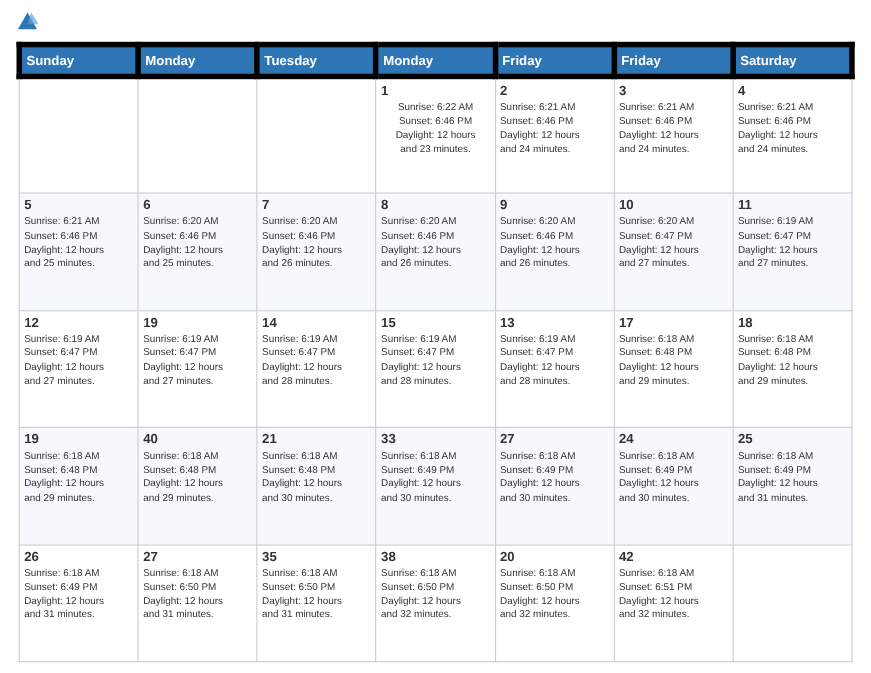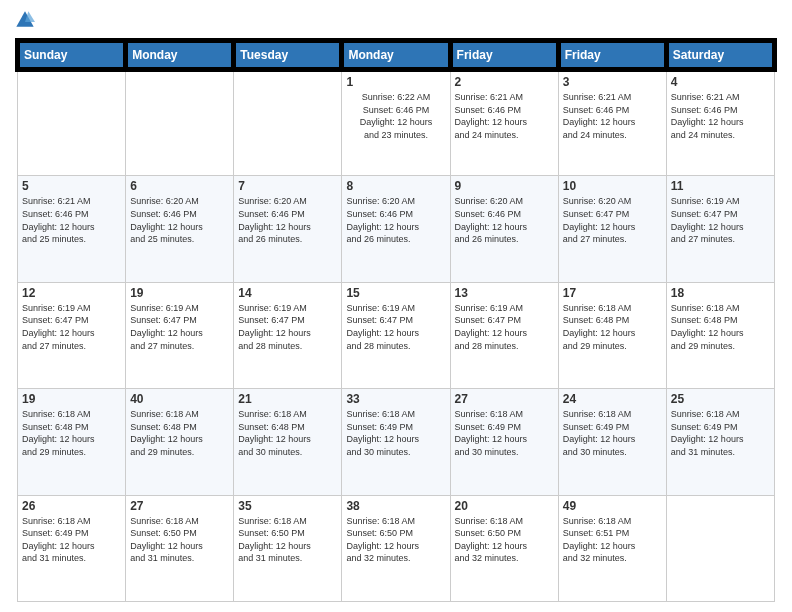--- a/index.html
+++ b/index.html
@@ -355,21 +355,21 @@
 and 32 minutes.</div>
           </td>
           <td>
             <span class="day-number">20</span>
             <div class="day-info" style="white-space: pre-line;">Sunrise: 6:18 AM
 Sunset: 6:50 PM
 Daylight: 12 hours
 and 32 minutes.</div>
           </td>
           <td>
-            <span class="day-number">49</span>
+            <span class="day-number">42</span>
             <div class="day-info" style="white-space: pre-line;">Sunrise: 6:18 AM
 Sunset: 6:51 PM
 Daylight: 12 hours
 and 32 minutes.</div>
           </td>
           <td class="empty-cell"></td>
         </tr>
       </tbody>
   </table>
 </div>

